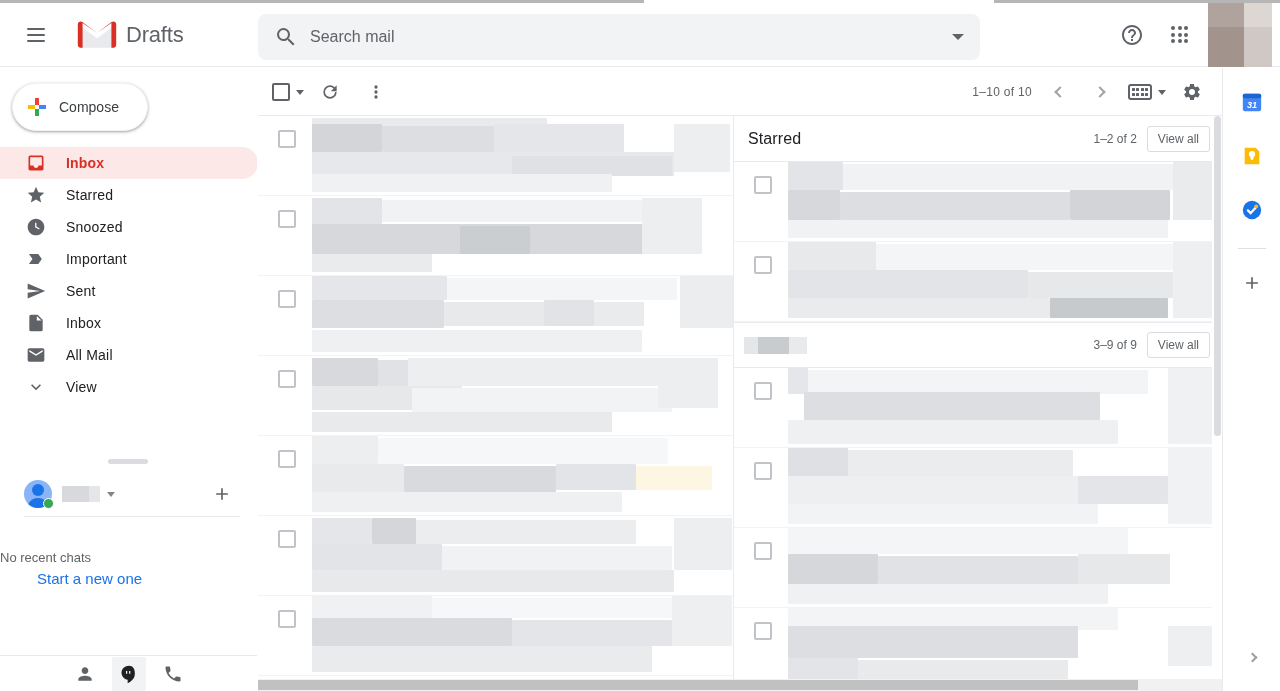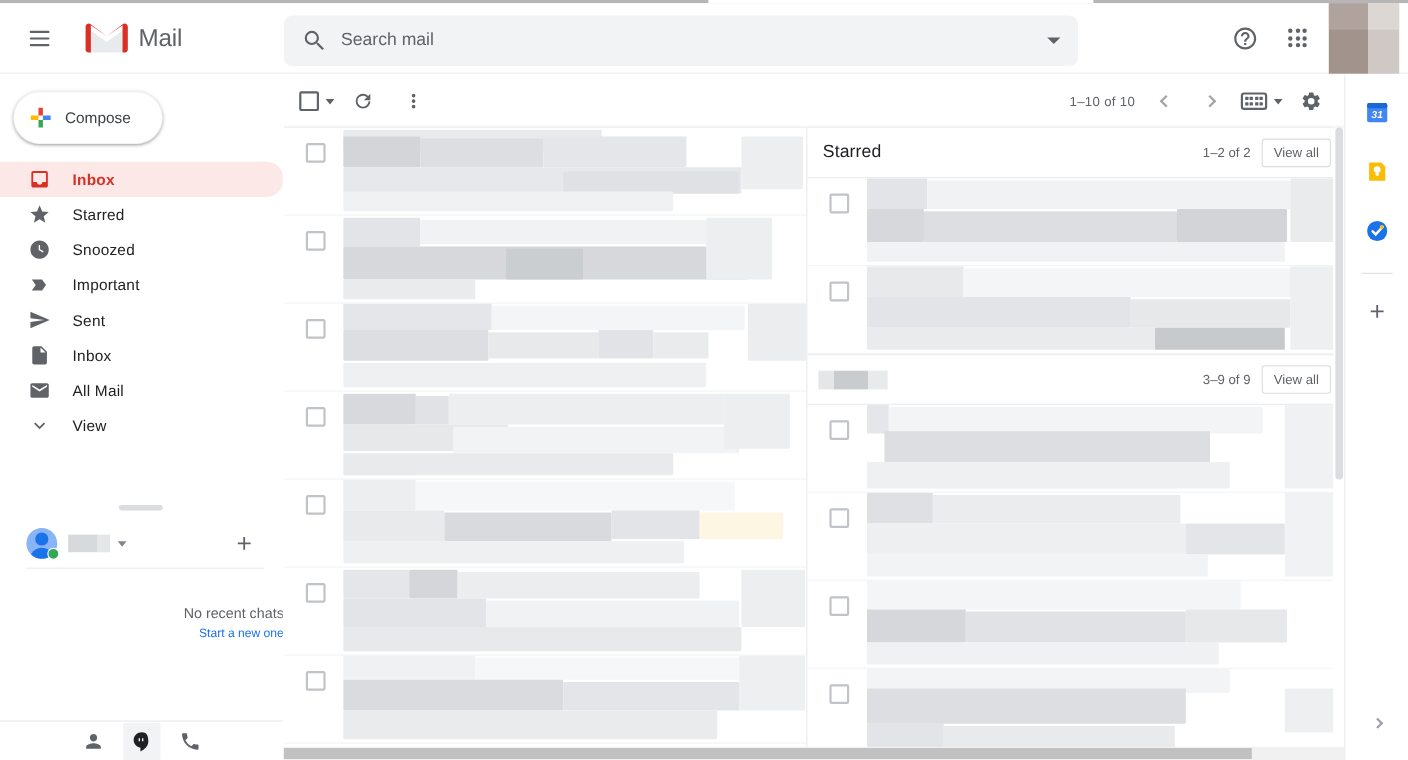--- a/index.html
+++ b/index.html
@@ -93,23 +93,23 @@
   .chat-me { position:absolute; left:0; top:18px; width:258px; height:44px; display:flex; align-items:center; }
   .chat-avatar { position:relative; width:28px; height:28px; margin-left:24px; cursor:pointer; }
   .chat-avatar .circ { width:28px; height:28px; border-radius:50%; background:#8ab4f8; position:relative; overflow:hidden; }
   .chat-avatar .head { position:absolute; left:8px; top:4px; width:12px; height:12px; border-radius:50%; background:#1a73e8; }
   .chat-avatar .body { position:absolute; left:3px; top:18px; width:22px; height:16px; border-radius:11px 11px 0 0; background:#1a73e8; }
   .chat-avatar .dot { position:absolute; right:-2px; bottom:-1px; width:11px; height:11px; border-radius:50%; background:#34a853; border:1.5px solid #fff; }
   .chat-name-blur { width:38px; height:16px; margin-left:10px; background:linear-gradient(to right,#d7d9dc 0%,#d7d9dc 70%,#e4e6e8 70%,#e4e6e8 100%); }
   .chat-caret { width:0; height:0; margin-left:7px; border-left:4px solid transparent; border-right:4px solid transparent; border-top:5px solid #80868b; cursor:pointer; }
   .chat-plus { position:absolute; right:26px; top:12px; width:20px; height:20px; cursor:pointer; }
   .chat-sep { position:absolute; left:24px; top:62px; width:216px; height:1px; background:#e8eaed; }
-  .chat-empty { position:absolute; left:0; top:96px; width:258px; text-align:right; }
+  .chat-empty { position:absolute; left:0; top:96px; width:258px; text-align:left; }
   .chat-empty .t1 { font-size:13px; color:#5f6368; }
-  .chat-empty .t2 { font-size:11px; color:#1a73e8; margin-top:5px; cursor:pointer; }
+  .chat-empty .t2 { font-size:15px; color:#1a73e8; margin-top:5px; cursor:pointer;padding-left:37px; }
 
   .chat-footer { position:absolute; left:0; top:587px; width:258px; height:36px; border-top:1px solid #e8eaed;
      display:flex; align-items:center; justify-content:center; gap:10px; }
   .cf-btn { width:34px; height:34px; display:flex; align-items:center; justify-content:center; border-radius:2px; cursor:pointer; }
   .cf-btn.sel { background:#f1f3f4; }
 
   
   .sidebar-divider { position:absolute; left:257px; top:68px; width:1px; height:623px; background:#fff; }
   .content { position:absolute; left:258px; top:68px; width:964px; height:623px; background:#fff; }
   .toolbar { position:absolute; left:0; top:0; width:964px; height:48px; display:flex; align-items:center; }
@@ -183,21 +183,21 @@
 
     <div class="brand">
       <svg class="gmail-logo" viewBox="0 0 52 40">
         <path fill="#ffffff" d="M4 4h44v32H4z"></path>
         <path fill="#e8eaed" d="M4 8l22 16L48 8v28H4z"></path>
         <path fill="#d93025" d="M2 6.5C2 4.6 3.6 3 5.5 3c.9 0 1.7.3 2.3.8L26 17.5 7.8 3.8 26 17.5 8 5v31H5.5C3.6 36 2 34.4 2 32.5z"></path>
         <path fill="#d93025" d="M50 6.5C50 4.6 48.4 3 46.5 3c-.9 0-1.7.3-2.3.8L26 17.5 44 5v31h2.5c1.9 0 3.5-1.6 3.5-3.5z"></path>
         <path fill="#c5221f" d="M8 5l18 13.5L8 31z" opacity="0"></path>
         <path fill="#ffffff" d="M9 9.5l17 12.8L43 9.5V34H9z" opacity="0"></path>
       </svg>
-      <span class="brand-text">Mail</span>
+      <span class="brand-text">Drafts</span>
     </div>
 
     <div class="searchwrap">
       <svg class="search-icon" viewBox="0 0 24 24">
         <path fill="#5f6368" d="M15.5 14h-.79l-.28-.27A6.47 6.47 0 0016 9.5 6.5 6.5 0 109.5 16c1.61 0 3.09-.59 4.23-1.57l.27.28v.79l5 4.99L20.49 19zm-6 0C7.01 14 5 11.99 5 9.5S7.01 5 9.5 5 14 7.01 14 9.5 11.99 14 9.5 14z"></path>
       </svg>
       <input class="search-input" type="text" value="" placeholder="Search mail" style="">
       <div class="search-caret">
         <div class="caret-tri"></div>
       </div>

